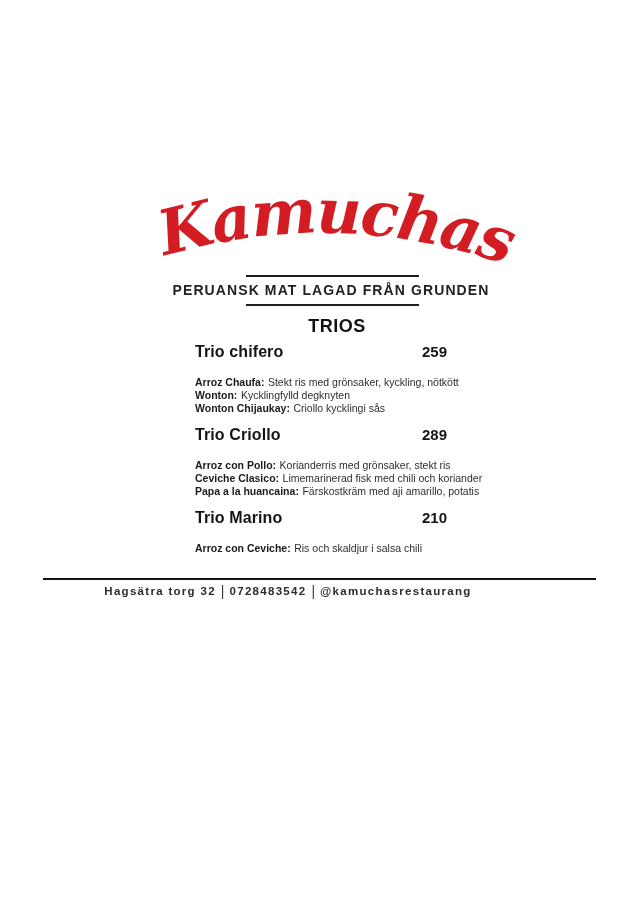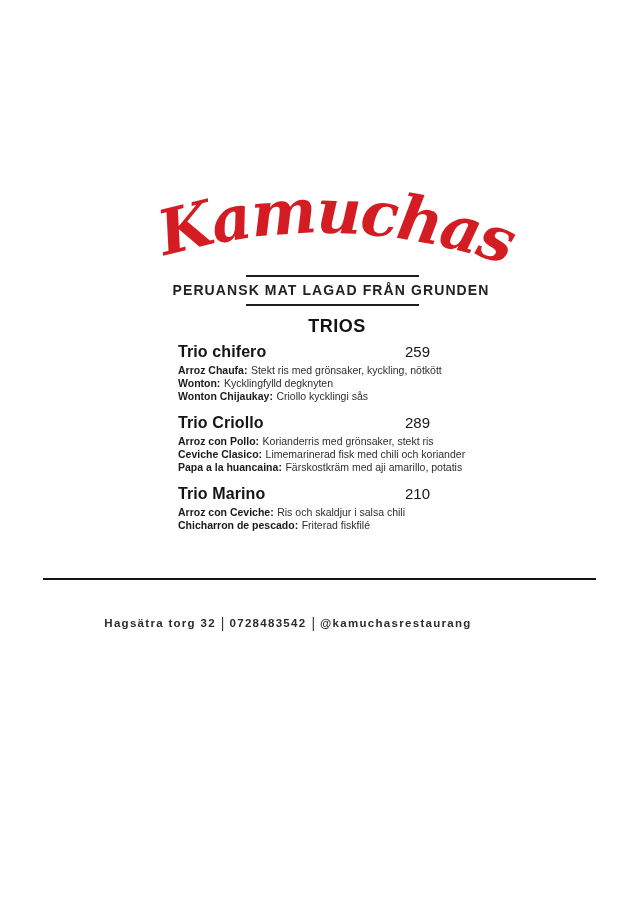--- a/index.html
+++ b/index.html
@@ -37,37 +37,37 @@
 
   
   .section-title {
     position: absolute; left: 0; top: 316px; width: 640px;
     text-align: center; transform: translateX(17px);
     font-size: 18px; font-weight: 800; letter-spacing: 0.5px;
     color: #131315; line-height: 20px;
   }
 
   
-  .menu { position: absolute; left: 178px; top: 343px; width: 252px; }
+  .menu { position: absolute; left: 195px; top: 343px; width: 252px; }
   .menu-item + .menu-item { margin-top: 11px; }
   .item-head {
     display: flex; justify-content: space-between; align-items: baseline;
     line-height: 18px;
   }
   .item-name  { font-size: 16px; font-weight: 600; color: #141416; letter-spacing: 0.1px; }
-  .item-price { font-size: 15px; font-weight: 400; color: #161618; }
-  .item-desc  { margin-top: 3px; }
+  .item-price { font-size: 15px; font-weight: 700; color: #161618; }
+  .item-desc  { margin-top: 15px; }
   .desc-line  { font-size: 10.5px; line-height: 13px; color: #2e2e30; white-space: nowrap; }
   .desc-label { font-weight: 700; color: #1a1a1c; }
   .desc-text  { margin-left: 3.5px; }
 
   
   .footer-rule { left: 43px; top: 578px; width: 553px; background: #141416; }
   .footer-contact {
-    position: absolute; left: 0; top: 614px; width: 576px;
+    position: absolute; left: 0; top: 582px; width: 576px;
     text-align: center; font-size: 11.5px; font-weight: 700;
     letter-spacing: 1.3px; color: #2c2c2e; line-height: 16px;
   }
   .footer-sep {
     font-weight: 400; font-size: 14px; letter-spacing: 0;
     position: relative; top: 1px; margin: 0 5px; color: #3a3a3c;
   }
 </style>
 </head>
 <body>
@@ -113,21 +113,20 @@
       </div>
     </div>
 
     <div class="menu-item">
       <div class="item-head">
         <span class="item-name">Trio Marino</span>
         <span class="item-price">210</span>
       </div>
       <div class="item-desc">
         <div class="desc-line"><span class="desc-label">Arroz con Ceviche:</span><span class="desc-text">Ris och skaldjur i salsa chili</span></div>
-        <div class="desc-line"><span class="desc-label">Chicharron de pescado:</span><span class="desc-text">Friterad fiskfilé</span></div>
       </div>
     </div>
 
   </div>
 
   <div class="rule footer-rule"></div>
   <div class="footer-contact">
     <span>Hagsätra torg 32</span><span class="footer-sep">|</span><span>0728483542</span><span class="footer-sep">|</span><span>@kamuchasrestaurang</span>
   </div>
 

